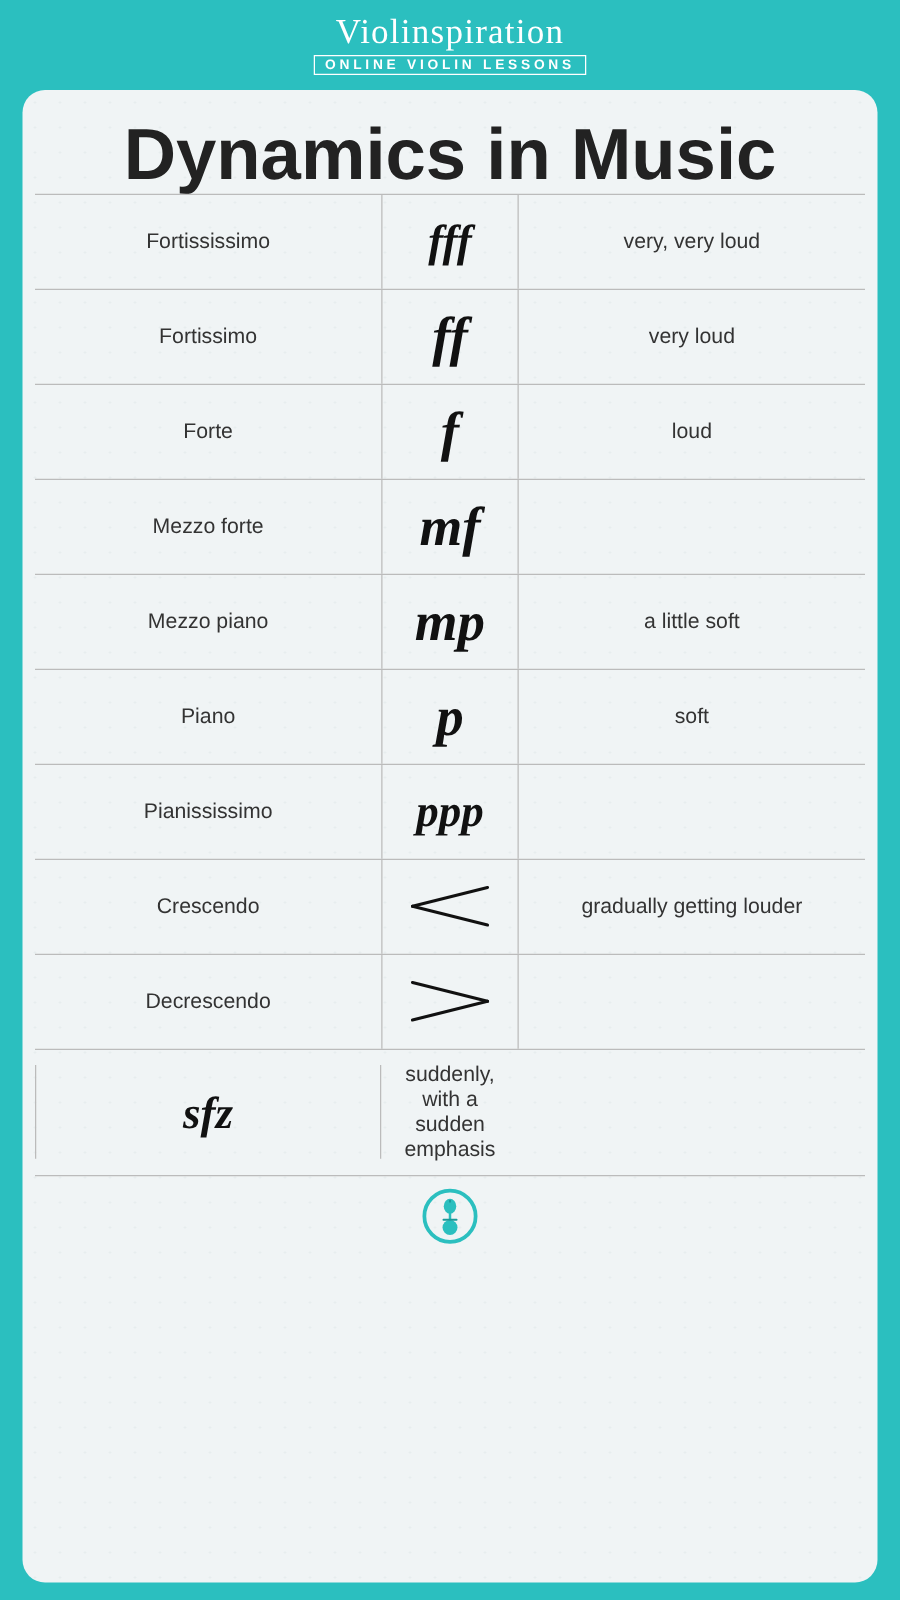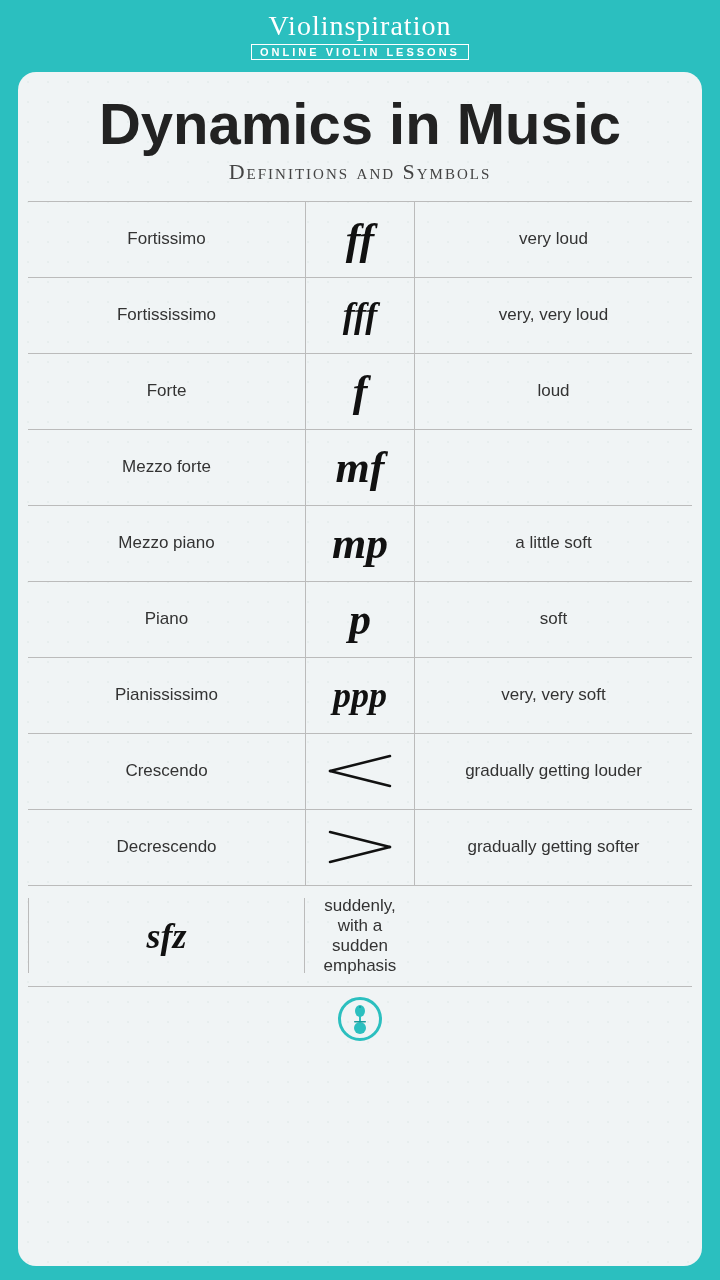--- a/index.html
+++ b/index.html
@@ -166,35 +166,34 @@
 </head>
 <body>
 
 <div class="header">
   <div class="brand-title">Violinspiration</div>
   <div class="brand-subtitle">Online Violin Lessons</div>
 </div>
 
 <div class="main-card">
   <div class="page-title">Dynamics in Music</div>
-  <div class="page-subtitle">Definitions and Symbols</div>
 
   <div class="table-container">
 
   <div class="table-row">
+        <div class="col-name">Fortississimo</div>
+        <div class="col-symbol" style="font-size: 36px;">fff</div>
+        <div class="col-def">very, very loud</div>
+      </div>
+      <div class="table-row">
         <div class="col-name">Fortissimo</div>
         <div class="col-symbol">ff</div>
         <div class="col-def">very loud</div>
       </div>
       <div class="table-row">
-        <div class="col-name">Fortississimo</div>
-        <div class="col-symbol" style="font-size: 36px;">fff</div>
-        <div class="col-def">very, very loud</div>
-      </div>
-      <div class="table-row">
         <div class="col-name">Forte</div>
         <div class="col-symbol">f</div>
         <div class="col-def">loud</div>
       </div>
       <div class="table-row">
         <div class="col-name">Mezzo forte</div>
         <div class="col-symbol">mf</div>
       </div>
       <div class="table-row">
         <div class="col-name">Mezzo piano</div>
@@ -202,41 +201,39 @@
         <div class="col-def">a little soft</div>
       </div>
       <div class="table-row">
         <div class="col-name">Piano</div>
         <div class="col-symbol">p</div>
         <div class="col-def">soft</div>
       </div>
       <div class="table-row">
         <div class="col-name">Pianississimo</div>
         <div class="col-symbol" style="font-size: 36px;">ppp</div>
-        <div class="col-def">very, very soft</div>
       </div>
       <div class="table-row">
         <div class="col-name">Crescendo</div>
         <div class="col-symbol small-sym">
           <svg class="crescendo-svg" viewBox="0 0 80 38" xmlns="http://www.w3.org/2000/svg">
         <line x1="70" y1="4" x2="10" y2="19" stroke="#111" stroke-width="2.5" stroke-linecap="round"></line>
         <line x1="10" y1="19" x2="70" y2="34" stroke="#111" stroke-width="2.5" stroke-linecap="round"></line>
       </svg>
         </div>
         <div class="col-def">gradually getting louder</div>
       </div>
       <div class="table-row">
         <div class="col-name">Decrescendo</div>
         <div class="col-symbol small-sym">
           <svg class="decrescendo-svg" viewBox="0 0 80 38" xmlns="http://www.w3.org/2000/svg">
         <line x1="10" y1="4" x2="70" y2="19" stroke="#111" stroke-width="2.5" stroke-linecap="round"></line>
         <line x1="70" y1="19" x2="10" y2="34" stroke="#111" stroke-width="2.5" stroke-linecap="round"></line>
       </svg>
         </div>
-        <div class="col-def">gradually getting softer</div>
       </div>
       <div class="table-row">
         <div class="col-symbol medium-sym">sfz</div>
         <div class="col-def">suddenly, with a sudden emphasis</div>
       </div>
     </div>
 
   <div class="footer-icon">
 
     <svg width="26" height="32" viewBox="0 0 26 32" fill="none" xmlns="http://www.w3.org/2000/svg">

